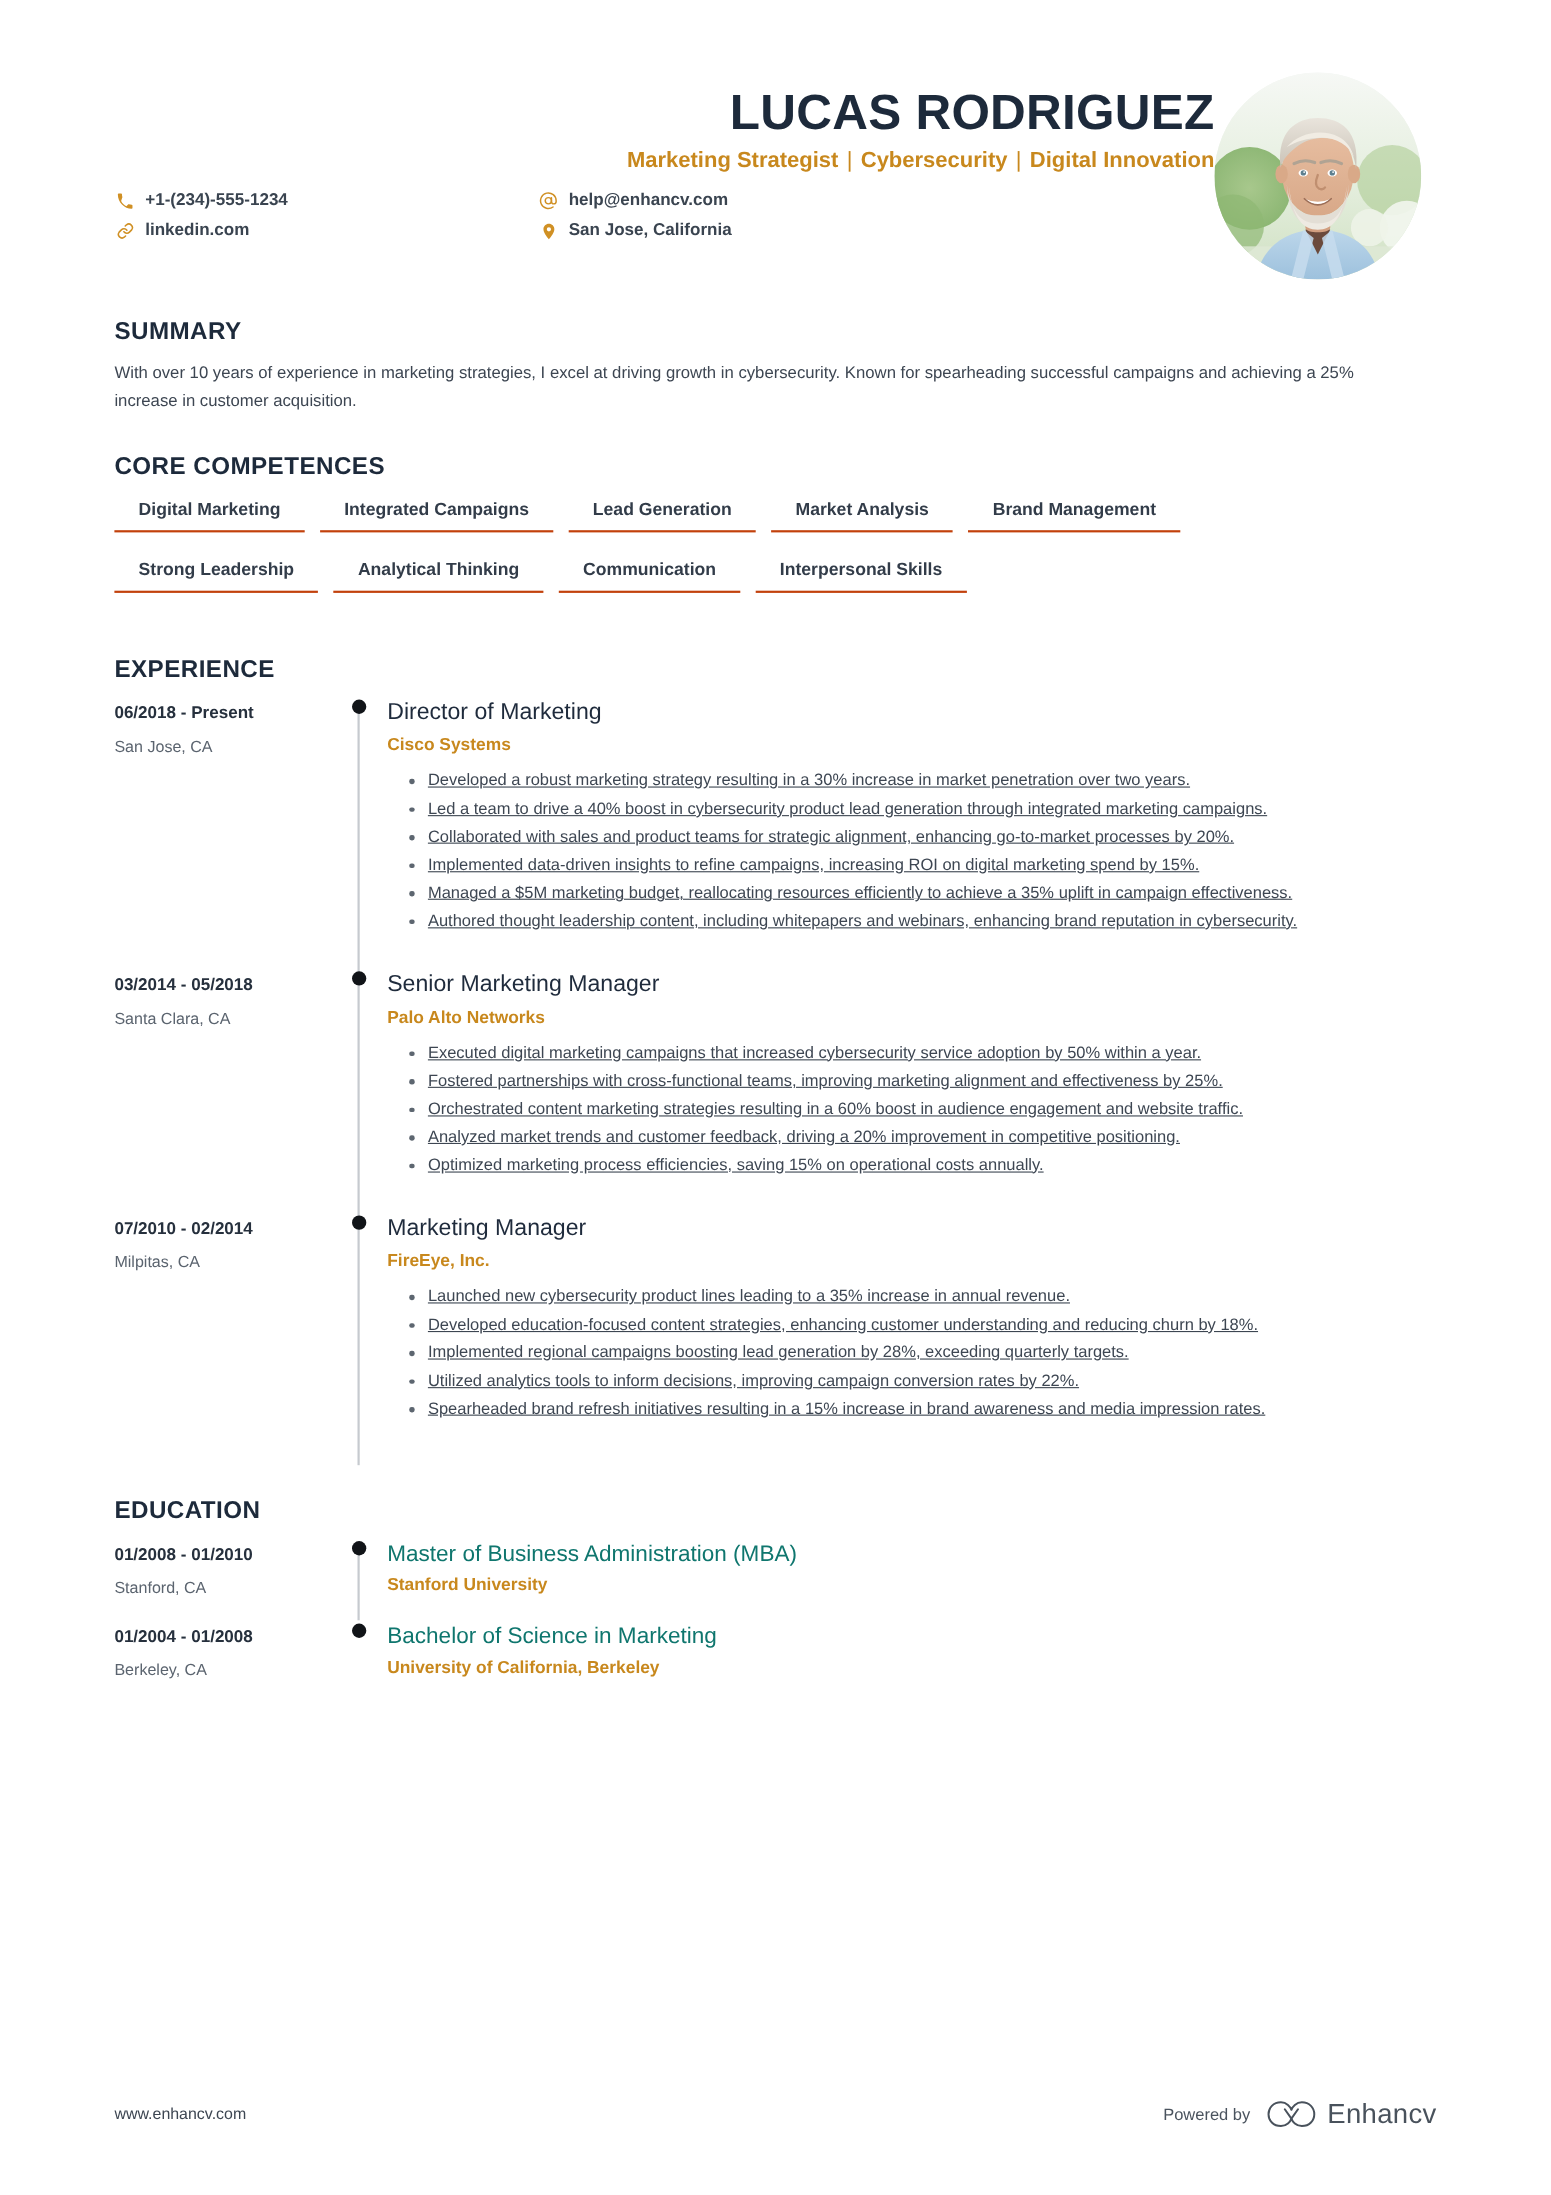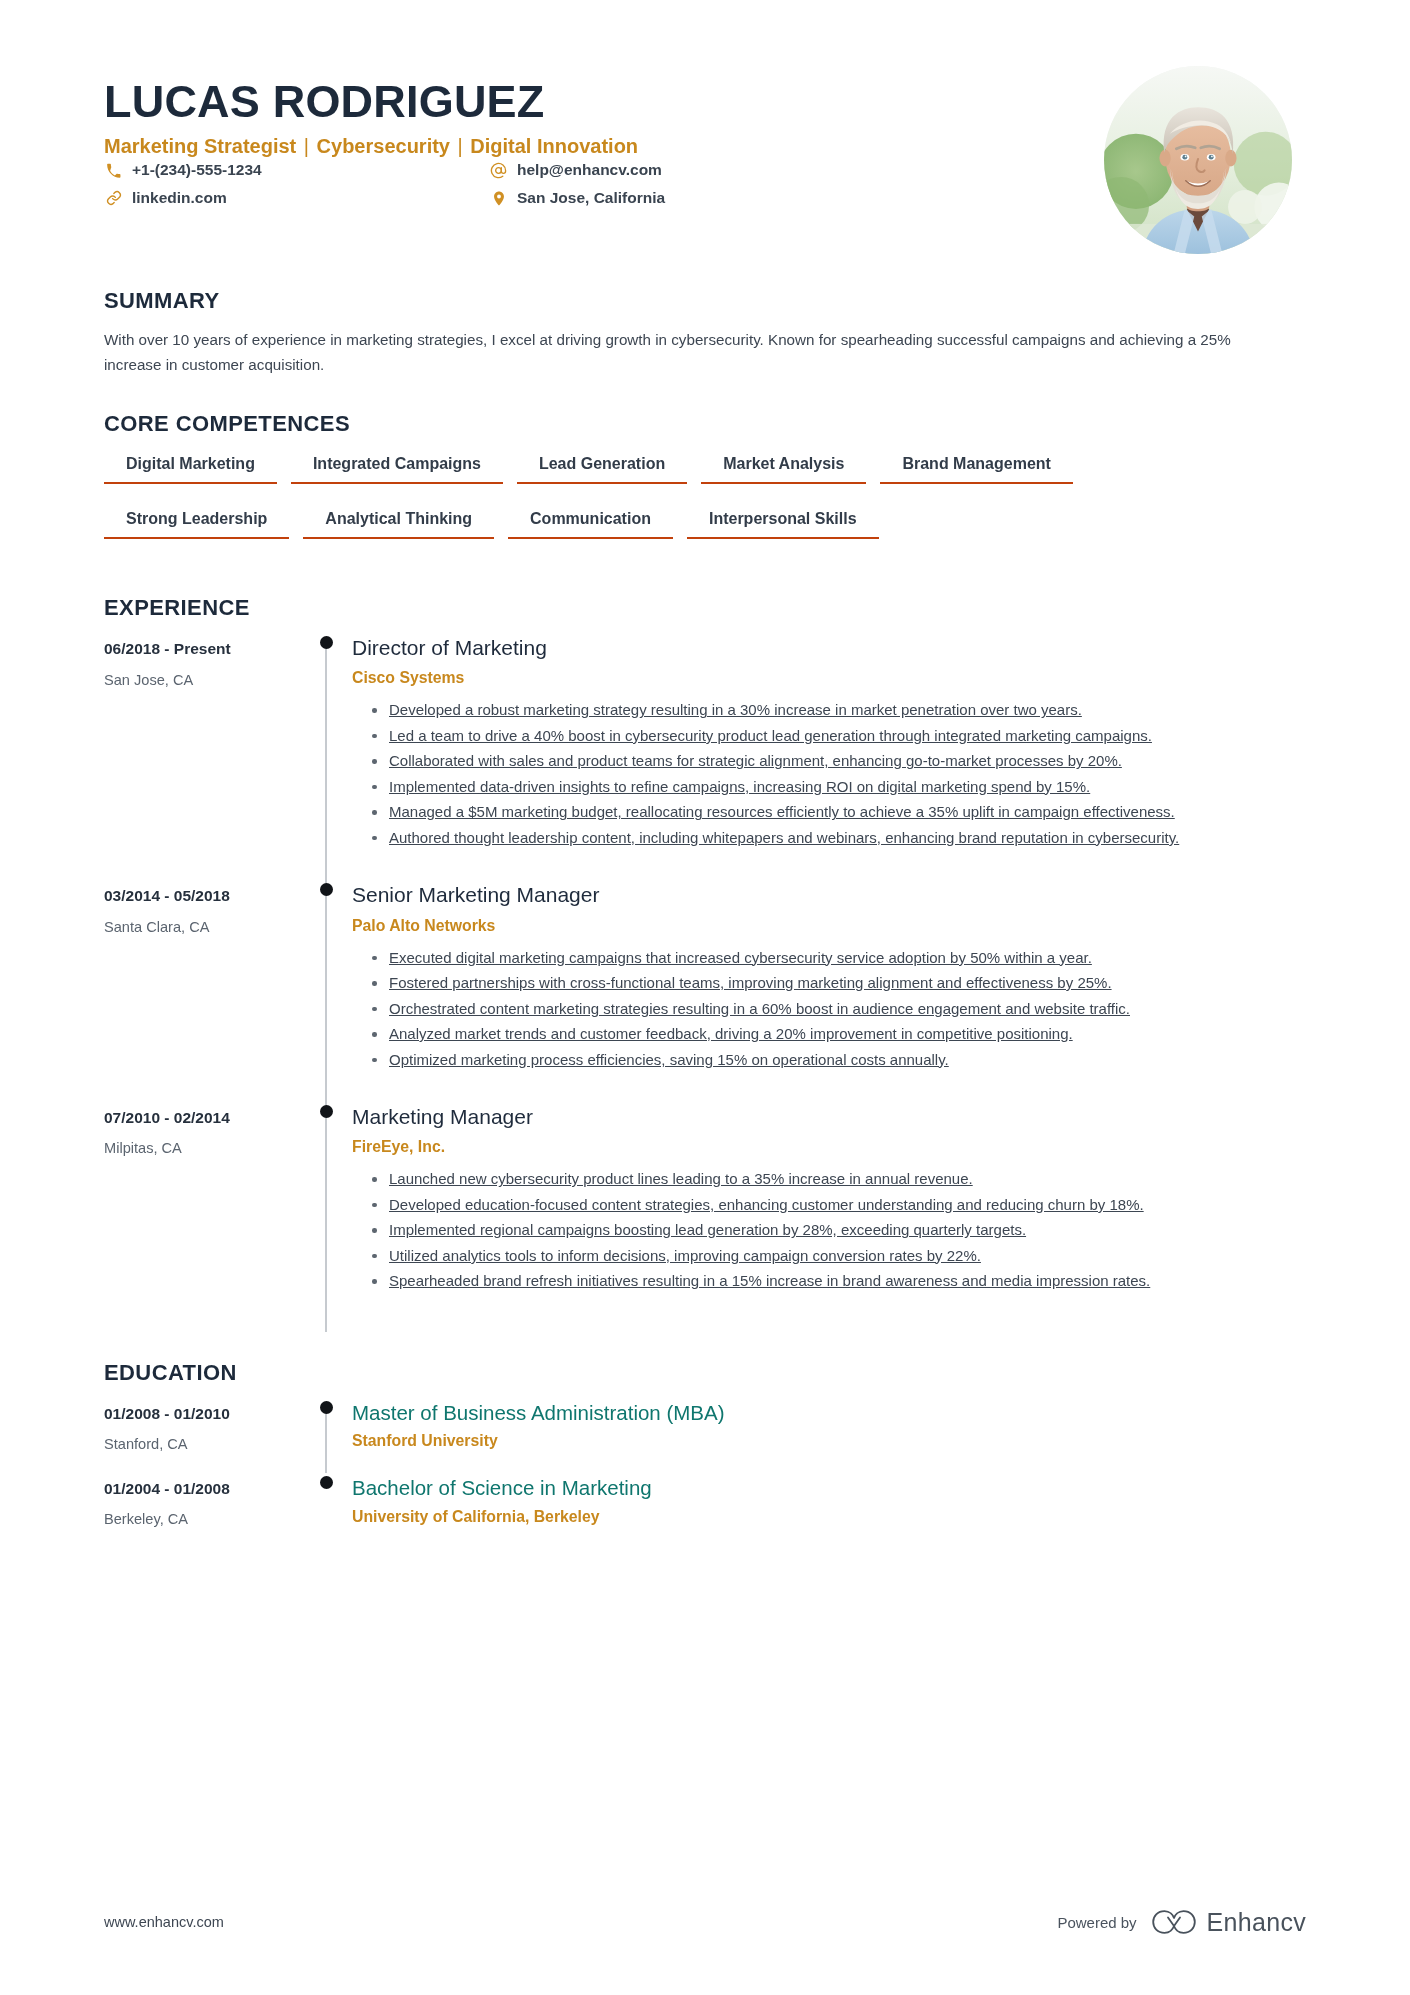--- a/index.html
+++ b/index.html
@@ -23,37 +23,37 @@
     padding: 0 104px;
   }
 
   
   .header {
     display: flex;
     justify-content: space-between;
     align-items: flex-start;
     padding-top: 78px;
   }
-  .header-left { flex: 1 1 auto; min-width: 0; }
+  .header-left { flex: 1 1 auto; min-width: 0; text-align: right; }
 
   .full-name {
     font-size: 45px;
     font-weight: 700;
     letter-spacing: 0.2px;
     color: #1d2a3b;
     line-height: 1.05;
     margin: 0 0 8px 0;
     text-transform: uppercase;
   }
   .headline {
     font-size: 20px;
     font-weight: 700;
     color: #c8881d;
     line-height: 1.3;
-    margin-bottom: 2px;
+    margin-bottom: 14px;
   }
   .headline .sep {
     color: #c8881d;
     font-weight: 400;
     padding: 0 2px;
   }
 
   .contact-grid {
     display: grid;
     grid-template-columns: 385px auto;

